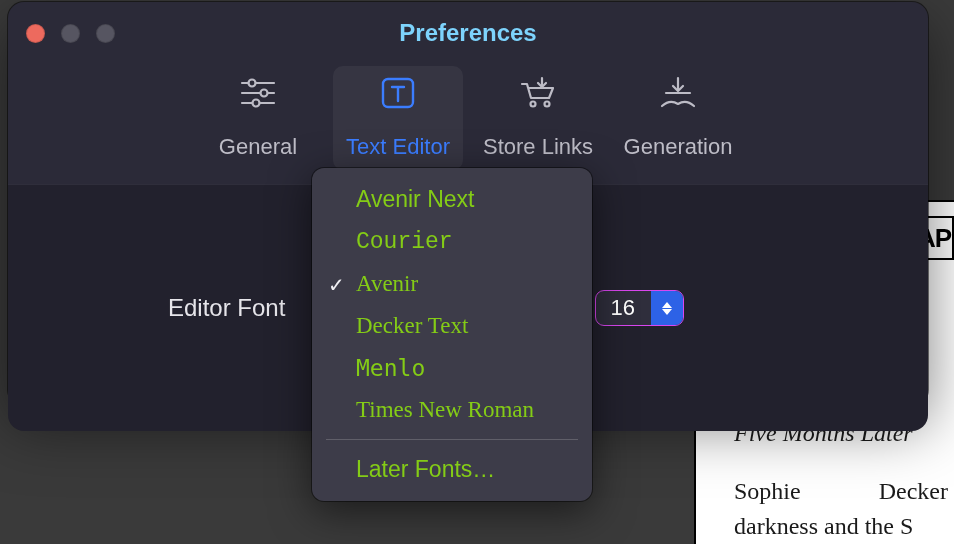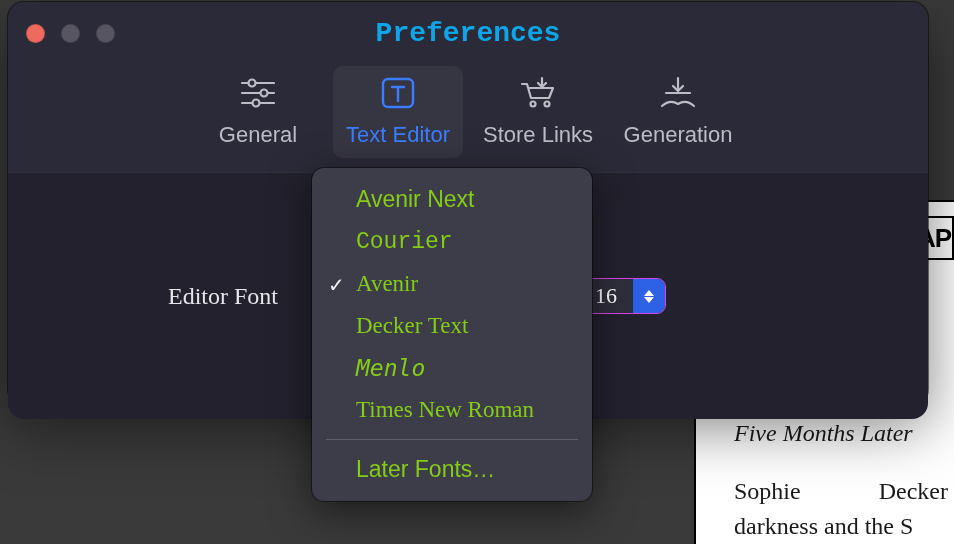--- a/index.html
+++ b/index.html
@@ -79,38 +79,37 @@
       display: flex;
       gap: 16px;
     }
     .dot { width: 19px; height: 19px; border-radius: 50%; }
     .dot.red { background: #ed6a5e; border: 0.5px solid rgba(0,0,0,0.15);}
     .dot.gray { background: #565561; border: 0.5px solid rgba(0,0,0,0.15);}
     .title {
       width: 100%;
       margin-top: 18px;
       text-align: center;
-      color: #0ea5e9;
-      font-size: 28px;
+      color: #7dd3fc;
+      font-size: 24px;
       font-weight: 700;
-      font-family: Liberation Mono, monospace;
     }
     .toolbar {
       display: flex;
       justify-content: center;
       gap: 10px;
       padding: 20px 0 14px 0;
       border-bottom: 1px solid rgba(255,255,255,0.02);
     }
     .tab {
       width: 130px;
       display: flex;
       flex-direction: column;
       align-items: center;
-      gap: 10px;
+      gap: 22px;
       padding: 8px 8px 10px 8px;
       border-radius: 10px;
       color: #bdbcc6;
       cursor: pointer;
     }
     .tab .icon { height: 38px; display: flex; align-items: center; justify-content: center; }
     .tab .label { font-size: 22px; font-weight: 500; }
     .tab.active {
       background: rgba(255,255,255,0.055);
       color: #3b7dff;
@@ -119,22 +118,21 @@
     .tab svg * { stroke: #bdbcc6; }
 
     .content {
       background: #22212d;
       height: 246px;
       border-bottom-left-radius: 16px;
       border-bottom-right-radius: 16px;
       display: flex;
       align-items: center;
       padding-left: 160px;
-      gap: 6px;
-      font-family: Liberation Serif, serif;
+      gap: 14px;
     }
     .field-label {
       color: #e6e5ea;
       font-size: 24px;
     }
     .size-field {
       display: flex;
       align-items: center;
       background: #2f2e3c;
       border: 1px solid #d946ef;
@@ -190,21 +188,21 @@
     }
     .menu-sep {
       height: 1px;
       background: rgba(255,255,255,0.18);
       margin: 8px 14px;
     }
     .f-avenir { font-family: "Avenir Next", -apple-system, sans-serif; }
     .f-courier { font-family: "Courier", "Courier New", monospace; }
     .f-georgia { font-family: Georgia, serif; }
     .f-hoefler { font-family: "Hoefler Text", Georgia, serif; }
-    .f-menlo { font-family: Menlo, Monaco, monospace; font-style: italic; }
+    .f-menlo { font-family: Menlo, Monaco, monospace; }
     .f-times { font-family: "Times New Roman", Times, serif; }
   </style>
 </head>
 <body>
 
 <div class="bg-doc"></div>
 <div class="bg-doc-header">AP</div>
 <div class="bg-text">
   <span class="italic">Five Months Later</span>
   <span class="para">Sophie Decker darkness and the S</span>

